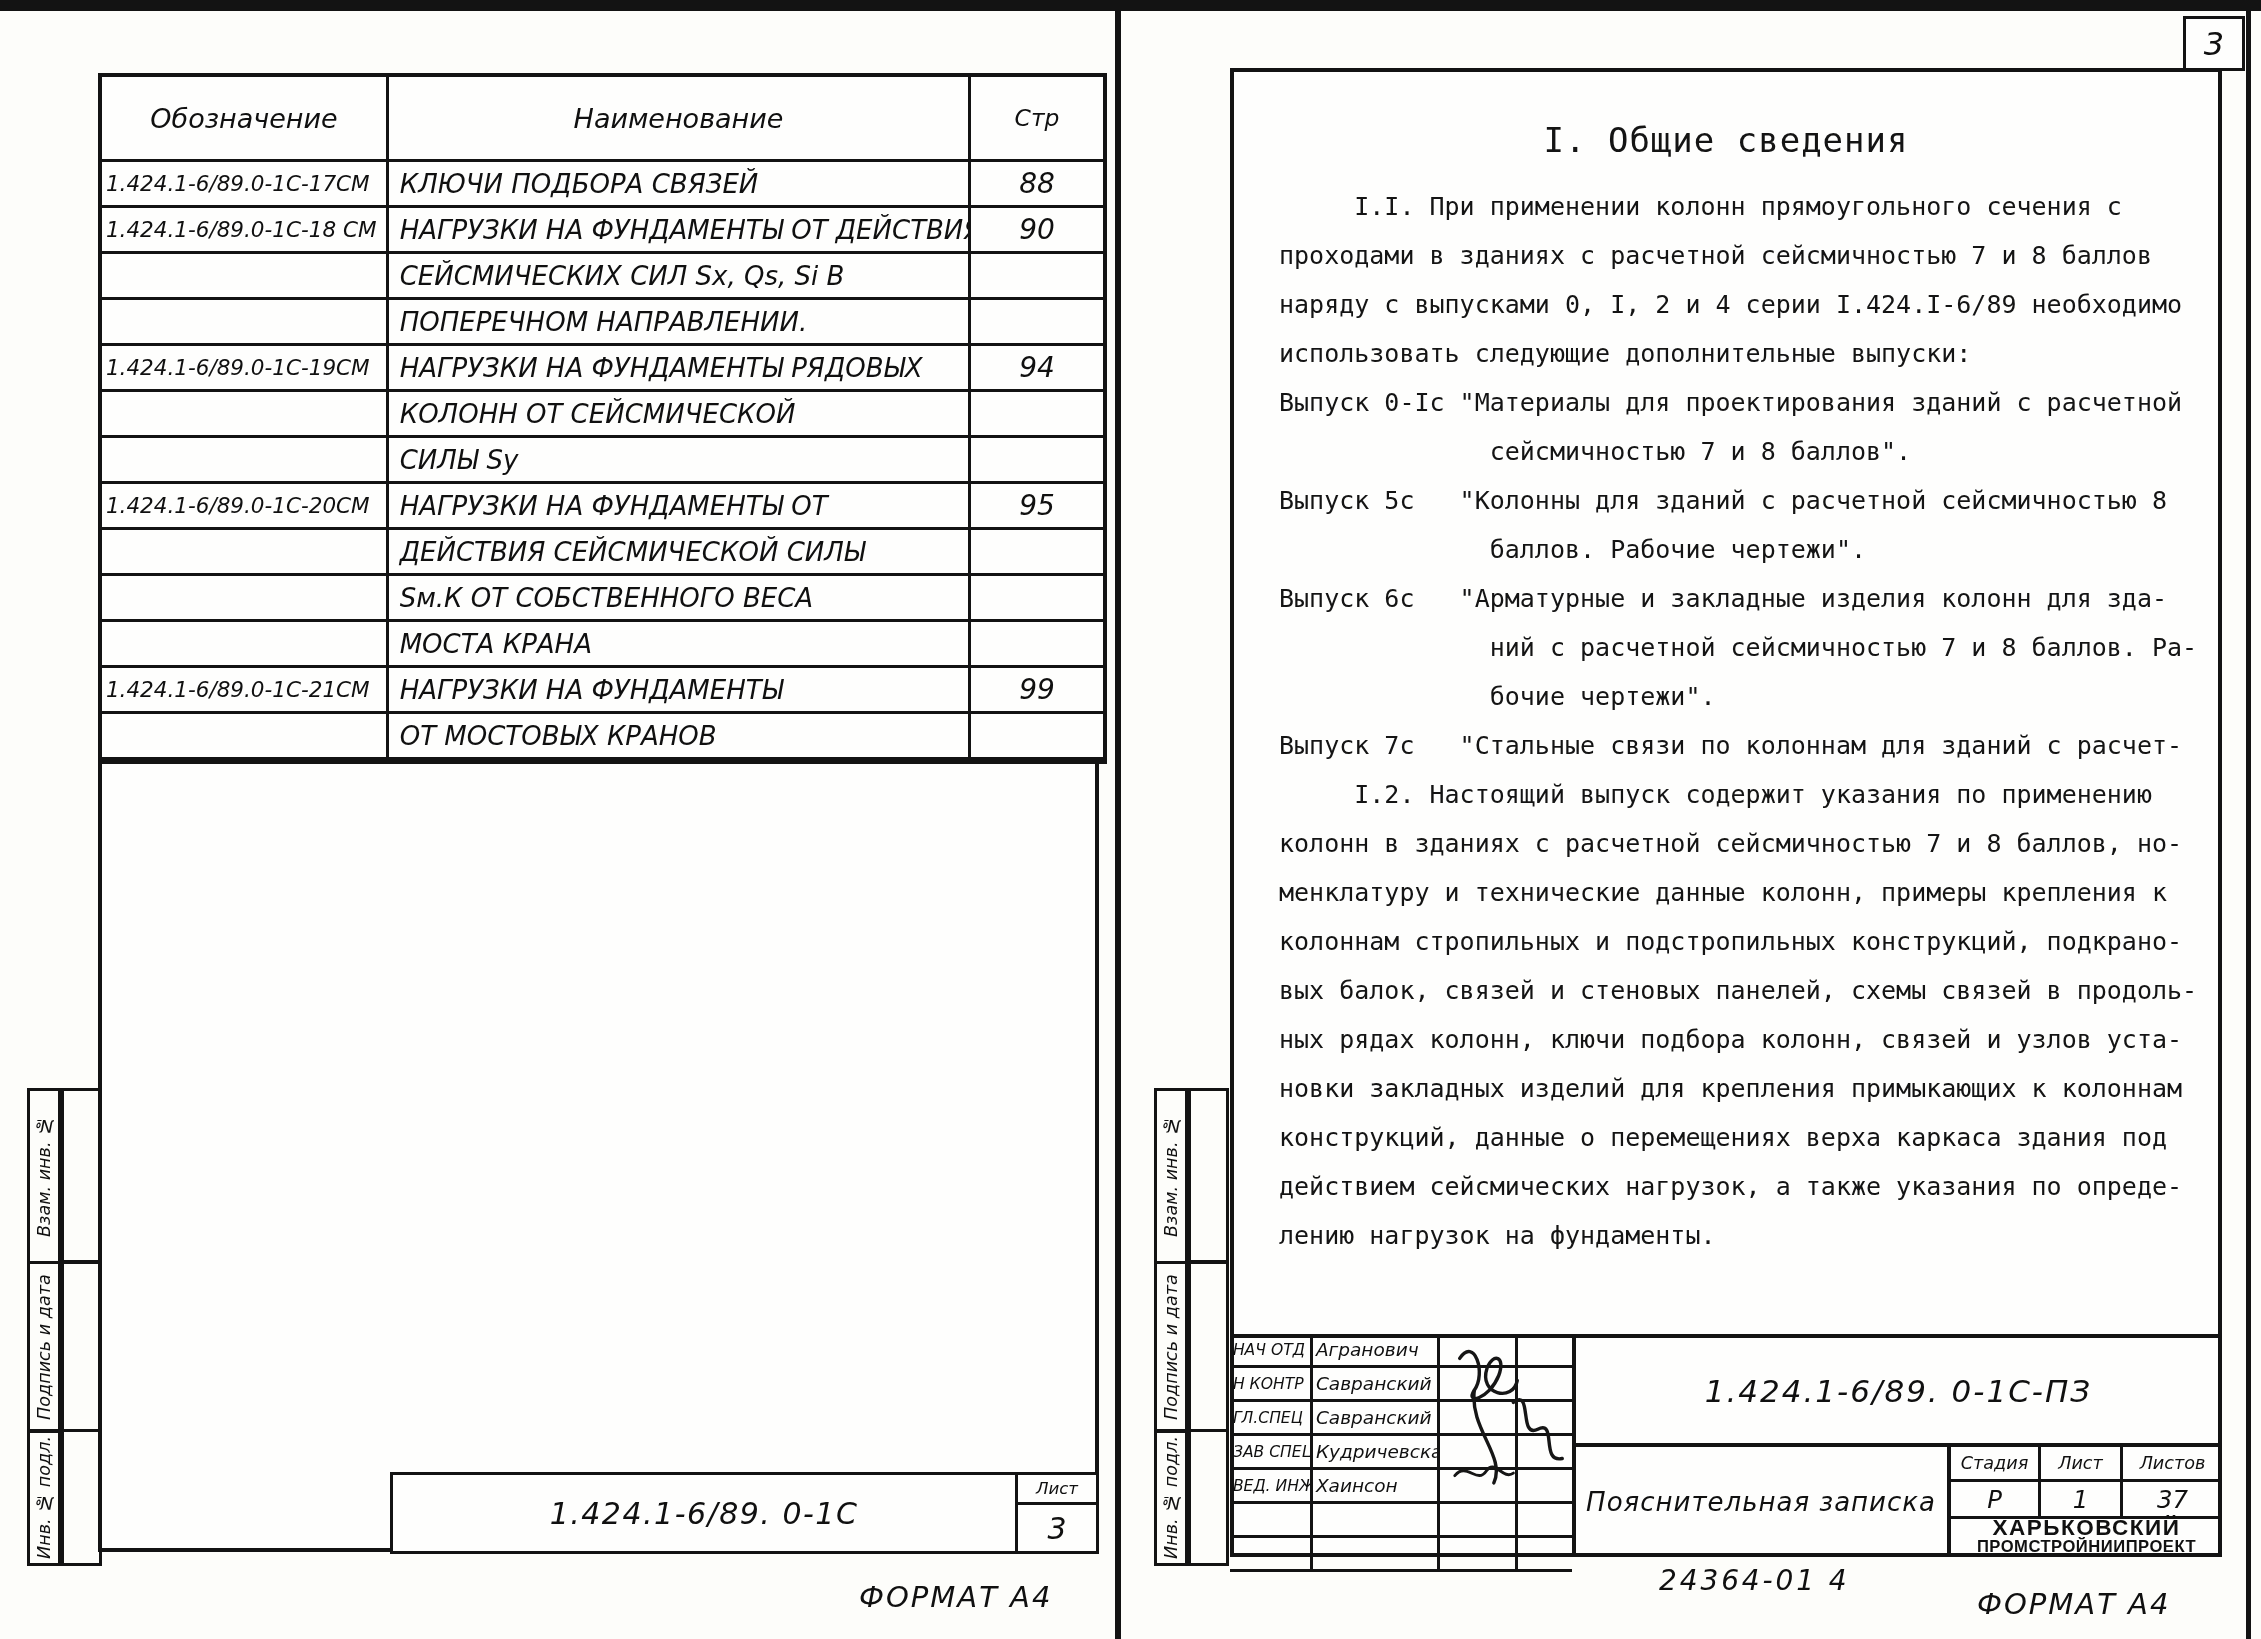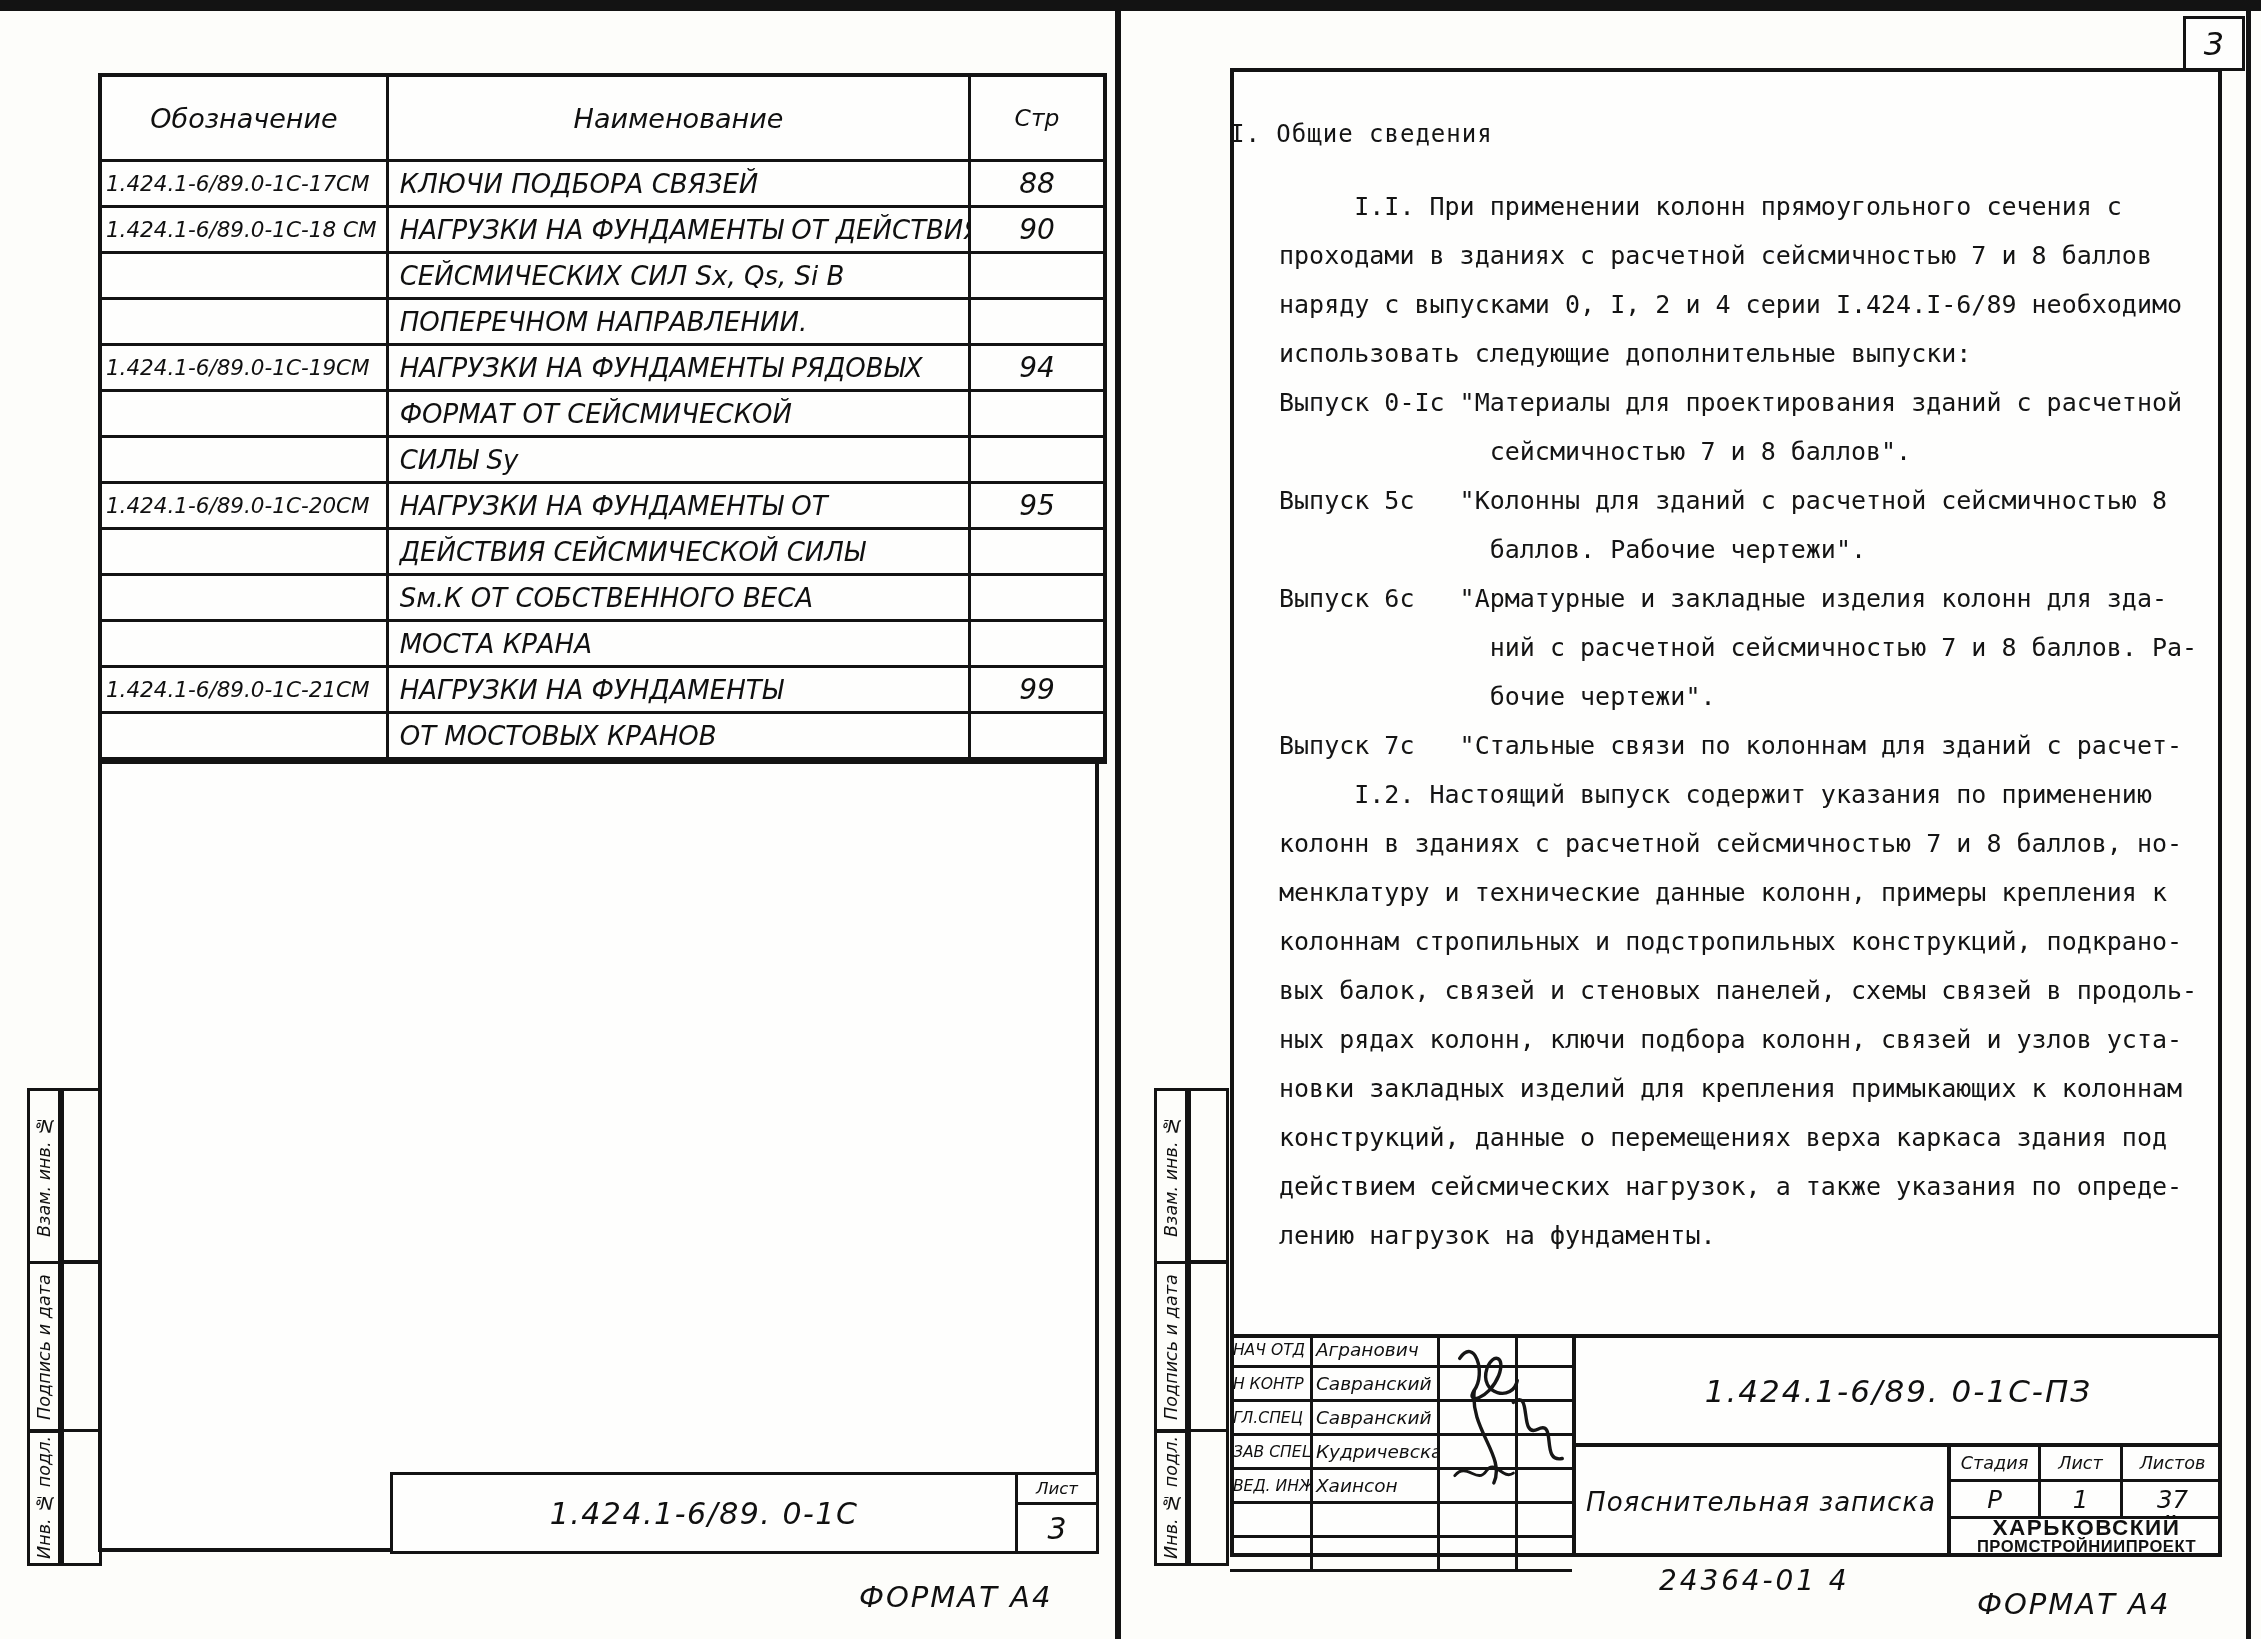--- a/index.html
+++ b/index.html
@@ -51,21 +51,21 @@
   .sbox:nth-child(1){height:176px;margin-top:0;}
   .sbox:nth-child(2){height:172px;}
   .sbox:nth-child(3){height:137px;}
   .sbox::after{content:"";position:absolute;left:31px;top:-3.4px;width:35px;height:100%;border:3.4px solid #131313;box-sizing:content-box;}
   .vlabel{position:absolute;left:0;top:0;width:100%;height:100%;display:flex;align-items:center;justify-content:center;
           writing-mode:vertical-rl;transform:rotate(180deg);font-size:17.6px;white-space:nowrap;}
 
   
   .right-frame{left:1230px;top:68px;width:992px;height:1489px;border:4.4px solid #131313;background:#fefefd;}
   .pagenum-box{left:2183px;top:16px;width:62px;height:55px;border:3.9px solid #131313;display:flex;align-items:center;justify-content:center;font-size:32px;background:#fefefd;}
-  .heading{left:1230px;top:120px;width:992px;font-size:24px;letter-spacing:1px;}
+  .heading{left:1230px;top:120px;width:992px;text-align:center;font-size:34px;letter-spacing:1px;}
   .body-text{left:1279px;top:182px;width:942px;}
   .tline{height:49px;line-height:49px;font-size:25px;white-space:pre;letter-spacing:0px;}
 
   
   .sigrows{left:1230px;top:1334px;width:342px;}
   .sigrow{display:flex;height:34px;border-bottom:3.4px solid #131313;box-sizing:border-box;}
   .sigcell{box-sizing:border-box;display:flex;align-items:center;overflow:hidden;white-space:nowrap;}
   .role{width:83px;border-right:3.4px solid #131313;font-size:15.6px;padding-left:2.9px;}
   .nm2{width:127px;border-right:3.4px solid #131313;font-size:18.5px;padding-left:2.9px;}
   .sg{width:78px;border-right:3.4px solid #131313;}
@@ -132,21 +132,21 @@
           <div class="cell c2 hand">ПОПЕРЕЧНОМ  НАПРАВЛЕНИИ.</div>
           <div class="cell c3 hand"></div>
         </div>
         <div class="trow drow">
           <div class="cell c1 hand">1.424.1-6/89.0-1С-19СМ</div>
           <div class="cell c2 hand">НАГРУЗКИ НА ФУНДАМЕНТЫ РЯДОВЫХ</div>
           <div class="cell c3 hand">94</div>
         </div>
         <div class="trow drow">
           <div class="cell c1 hand"></div>
-          <div class="cell c2 hand">ФОРМАТ  ОТ СЕЙСМИЧЕСКОЙ</div>
+          <div class="cell c2 hand">КОЛОНН  ОТ СЕЙСМИЧЕСКОЙ</div>
           <div class="cell c3 hand"></div>
         </div>
         <div class="trow drow">
           <div class="cell c1 hand"></div>
           <div class="cell c2 hand">СИЛЫ Sy</div>
           <div class="cell c3 hand"></div>
         </div>
         <div class="trow drow">
           <div class="cell c1 hand">1.424.1-6/89.0-1С-20СМ</div>
           <div class="cell c2 hand">НАГРУЗКИ  НА  ФУНДАМЕНТЫ  ОТ</div>

